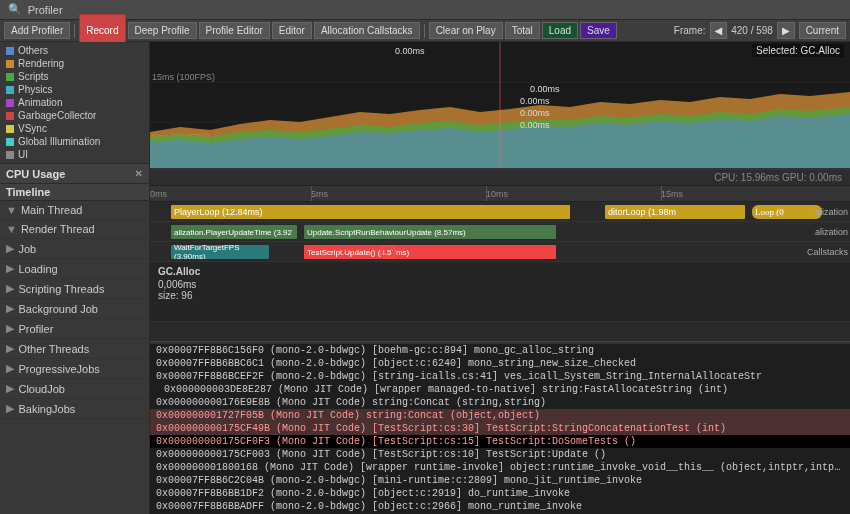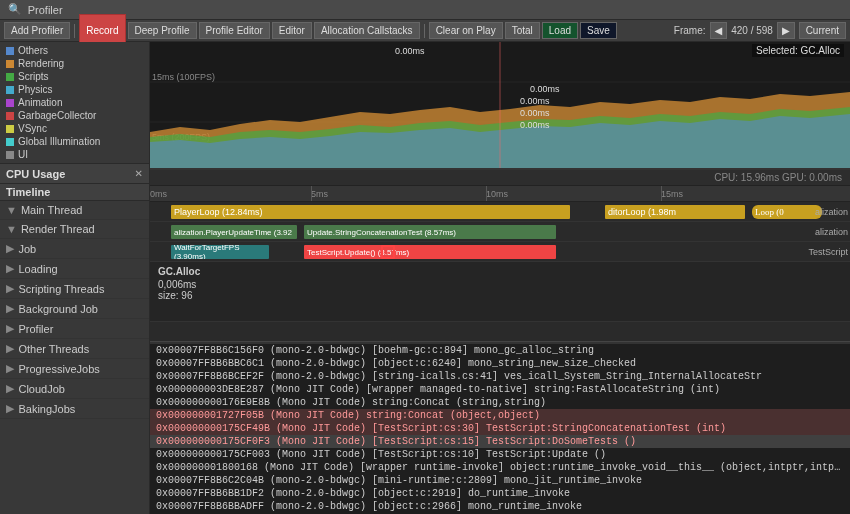--- a/index.html
+++ b/index.html
@@ -27,21 +27,21 @@
   <div style="width:1px; background:#666; height:14px; margin:0 2px;"></div>
   <button style="background:#c44; color:#fff; border:1px solid #a33; padding:1px 6px; font-size:10px; cursor:pointer; height:33px;">Record</button>
   <button style="background:#555; color:#ddd; border:1px solid #666; padding:1px 6px; font-size:10px; cursor:pointer; height:17px;">Deep Profile</button>
   <button style="background:#555; color:#ddd; border:1px solid #666; padding:1px 6px; font-size:10px; cursor:pointer; height:17px;">Profile Editor</button>
   <button style="background:#555; color:#ddd; border:1px solid #666; padding:1px 6px; font-size:10px; cursor:pointer; height:17px;">Editor</button>
   <button style="background:#555; color:#ddd; border:1px solid #666; padding:1px 6px; font-size:10px; cursor:pointer; height:17px;">Allocation Callstacks</button>
   <div style="width:1px; background:#666; height:14px; margin:0 2px;"></div>
   <button style="background:#555; color:#ddd; border:1px solid #666; padding:1px 6px; font-size:10px; cursor:pointer; height:17px;">Clear on Play</button>
   <button style="background:#555; color:#ddd; border:1px solid #666; padding:1px 6px; font-size:10px; cursor:pointer; height:17px;">Total</button>
   <button style="background:#14532d; color:#ddd; border:1px solid #666; padding:1px 6px; font-size:10px; cursor:pointer; height:17px;">Load</button>
-  <button style="background:#0f172a; color:#ddd; border:1px solid #666; padding:1px 6px; font-size:10px; cursor:pointer; height:17px;">Save</button>
+  <button style="background:#4c1d95; color:#ddd; border:1px solid #666; padding:1px 6px; font-size:10px; cursor:pointer; height:17px;">Save</button>
   <div style="display:flex; align-items:center; gap:4px; margin-left:auto; font-size:10px; color:#ccc;">
     <span>Frame:</span>
     <button style="background:#555; border:1px solid #666; color:#ddd; padding:1px 4px; cursor:pointer; font-size:10px; height:17px;">◀</button>
     <span>420 / 598</span>
     <button style="background:#555; border:1px solid #666; color:#ddd; padding:1px 4px; cursor:pointer; font-size:10px; height:17px;">▶</button>
     <button style="background:#555; color:#ddd; border:1px solid #666; padding:1px 6px; font-size:10px; cursor:pointer; height:17px;">Current</button>
   </div>
 </div>
 
 <div style="display:flex; height:472px;">
@@ -189,52 +189,52 @@
 
       <div style="height:20px; position:relative; border-bottom:1px solid #333;">
         <div style="position:absolute; left:3%; height:14px; top:3px; width:57%; background:#c8a020; border-radius:1px; display:flex; align-items:center; padding:0 3px; font-size:9px; color:#fff; overflow:hidden; cursor:pointer;">PlayerLoop (12.84ms)</div>
         <div style="position:absolute; left:65%; height:14px; top:3px; width:20%; background:#c8a020; border-radius:1px; display:flex; align-items:center; padding:0 3px; font-size:9px; color:#fff; overflow:hidden; cursor:pointer;">ditorLoop (1.98m</div>
         <div style="position:absolute; left:86%; height:14px; top:3px; width:10%; background:#c8a020; border-radius:6px; display:flex; align-items:center; padding:0 3px; font-size:9px; color:#fff; overflow:hidden; cursor:pointer;font-family:Liberation Serif, serif;">Loop (0</div>
         <div style="position:absolute; right:2px; top:0; font-size:9px; color:#aaa; line-height:20px;">alization</div>
       </div>
 
       <div style="height:20px; position:relative; border-bottom:1px solid #333;">
         <div style="position:absolute; left:3%; height:14px; top:3px; width:18%; background:#4a7a4a; border-radius:1px; display:flex; align-items:center; padding:0 3px; font-size:8px; color:#fff; overflow:hidden; cursor:pointer;">alization.PlayerUpdateTime (3.92</div>
-        <div style="position:absolute; left:22%; height:14px; top:3px; width:36%; background:#4a7a4a; border-radius:1px; display:flex; align-items:center; padding:0 3px; font-size:8px; color:#fff; overflow:hidden; cursor:pointer;">Update.StringConcatenationTest (8.57ms)</div>
+        <div style="position:absolute; left:22%; height:14px; top:3px; width:36%; background:#4a7a4a; border-radius:1px; display:flex; align-items:center; padding:0 3px; font-size:8px; color:#fff; overflow:hidden; cursor:pointer;">Update.ScriptRunBehaviourUpdate (8.57ms)</div>
         <div style="position:absolute; right:2px; top:0; font-size:9px; color:#aaa; line-height:20px;">alization</div>
       </div>
 
       <div style="height:20px; position:relative; border-bottom:1px solid #333;">
         <div style="position:absolute; left:3%; height:14px; top:3px; width:14%; background:#2a7a7a; border-radius:1px; display:flex; align-items:center; padding:0 3px; font-size:8px; color:#fff; overflow:hidden; cursor:pointer;">WaitForTargetFPS (3.90ms)</div>
         <div style="position:absolute; left:22%; height:14px; top:3px; width:36%; background:#ef4444; border-radius:1px; display:flex; align-items:center; padding:0 3px; font-size:8px; color:#fff; overflow:hidden; cursor:pointer;">TestScript.Update() (8.57ms)</div>
 
         <div style="position:absolute; left:33%; height:14px; top:3px; width:2%; background:transparent; border:2px solid #ff4444; border-radius:1px; cursor:pointer; z-index:5;"></div>
-        <div style="position:absolute; right:2px; top:0; font-size:9px; color:#aaa; line-height:20px;">TestScript</div>
+        <div style="position:absolute; right:2px; top:0; font-size:9px; color:#aaa; line-height:20px;">Callstacks</div>
       </div>
 
       <div style="height:60px; padding:4px 8px; font-size:10px; color:#ccc; background:#252525; border-bottom:1px solid #333;">
         <div style="font-weight:bold; margin-bottom:2px;">GC.Alloc</div>
         <div>0,006ms</div>
         <div>size: 96</div>
       </div>
 
       <div style="height:20px; position:relative; border-bottom:1px solid #444; background:#2a2a2a;">
       </div>
 
     </div>
 
     <div style="flex:1; background:#1e1e1e; overflow-y:auto; font-size:10px; color:#ccc; font-family:'Courier New',monospace;">
       <div style="padding:1px 6px; white-space:nowrap; overflow:hidden; text-overflow:ellipsis;">0x00007FF8B6C156F0 (mono-2.0-bdwgc) [boehm-gc:c:894] mono_gc_alloc_string</div>
       <div style="padding:1px 6px; white-space:nowrap; overflow:hidden; text-overflow:ellipsis;">0x00007FF8B6BBC6C1 (mono-2.0-bdwgc) [object:c:6240] mono_string_new_size_checked</div>
       <div style="padding:1px 6px; white-space:nowrap; overflow:hidden; text-overflow:ellipsis;">0x00007FF8B6BCEF2F (mono-2.0-bdwgc) [string-icalls.cs:41] ves_icall_System_String_InternalAllocateStr</div>
-      <div style="padding:1px 6px; white-space:nowrap; overflow:hidden; text-overflow:ellipsis;">0x000000003DE8E287 (Mono JIT Code) [wrapper managed-to-native] string:FastAllocateString (int)</div>
+      <div style="padding:1px 6px; white-space:nowrap; overflow:hidden; text-overflow:ellipsis;margin-left:8px;">0x000000003DE8E287 (Mono JIT Code) [wrapper managed-to-native] string:FastAllocateString (int)</div>
       <div style="padding:1px 6px; white-space:nowrap; overflow:hidden; text-overflow:ellipsis;">0x000000000176E9E8B (Mono JIT Code) string:Concat (string,string)</div>
       <div style="padding:1px 6px; white-space:nowrap; overflow:hidden; text-overflow:ellipsis; background:#4a3030; color:#ff9999; cursor:pointer;">0x000000001727F05B (Mono JIT Code) string:Concat (object,object)</div>
       <div style="padding:1px 6px; white-space:nowrap; overflow:hidden; text-overflow:ellipsis; background:#4a3030; color:#ff9999; cursor:pointer;">0x000000000175CF49B (Mono JIT Code) [TestScript:cs:30] TestScript:StringConcatenationTest (int)</div>
-      <div style="padding:1px 6px; white-space:nowrap; overflow:hidden; text-overflow:ellipsis; background:#404040; color:#ff9999; cursor:pointer;">0x000000000175CF0F3 (Mono JIT Code) [TestScript:cs:15] TestScript:DoSomeTests ()</div>
+      <div style="padding:1px 6px; white-space:nowrap; overflow:hidden; text-overflow:ellipsis; background:#000000; color:#ff9999; cursor:pointer;">0x000000000175CF0F3 (Mono JIT Code) [TestScript:cs:15] TestScript:DoSomeTests ()</div>
       <div style="padding:1px 6px; white-space:nowrap; overflow:hidden; text-overflow:ellipsis;">0x000000000175CF003 (Mono JIT Code) [TestScript:cs:10] TestScript:Update ()</div>
       <div style="padding:1px 6px; white-space:nowrap; overflow:hidden; text-overflow:ellipsis;">0x000000001800168 (Mono JIT Code) [wrapper runtime-invoke] object:runtime_invoke_void__this__ (object,intptr,intptr,intptr)</div>
       <div style="padding:1px 6px; white-space:nowrap; overflow:hidden; text-overflow:ellipsis;">0x00007FF8B6C2C04B (mono-2.0-bdwgc) [mini-runtime:c:2809] mono_jit_runtime_invoke</div>
       <div style="padding:1px 6px; white-space:nowrap; overflow:hidden; text-overflow:ellipsis;">0x00007FF8B6BB1DF2 (mono-2.0-bdwgc) [object:c:2919] do_runtime_invoke</div>
       <div style="padding:1px 6px; white-space:nowrap; overflow:hidden; text-overflow:ellipsis;">0x00007FF8B6BBADFF (mono-2.0-bdwgc) [object:c:2966] mono_runtime_invoke</div>
       <div style="padding:1px 6px; white-space:nowrap; overflow:hidden; text-overflow:ellipsis;">0x000000140BFBE3A (Unity) scripting_method_invoke</div>
 
     </div>
 
   </div>

